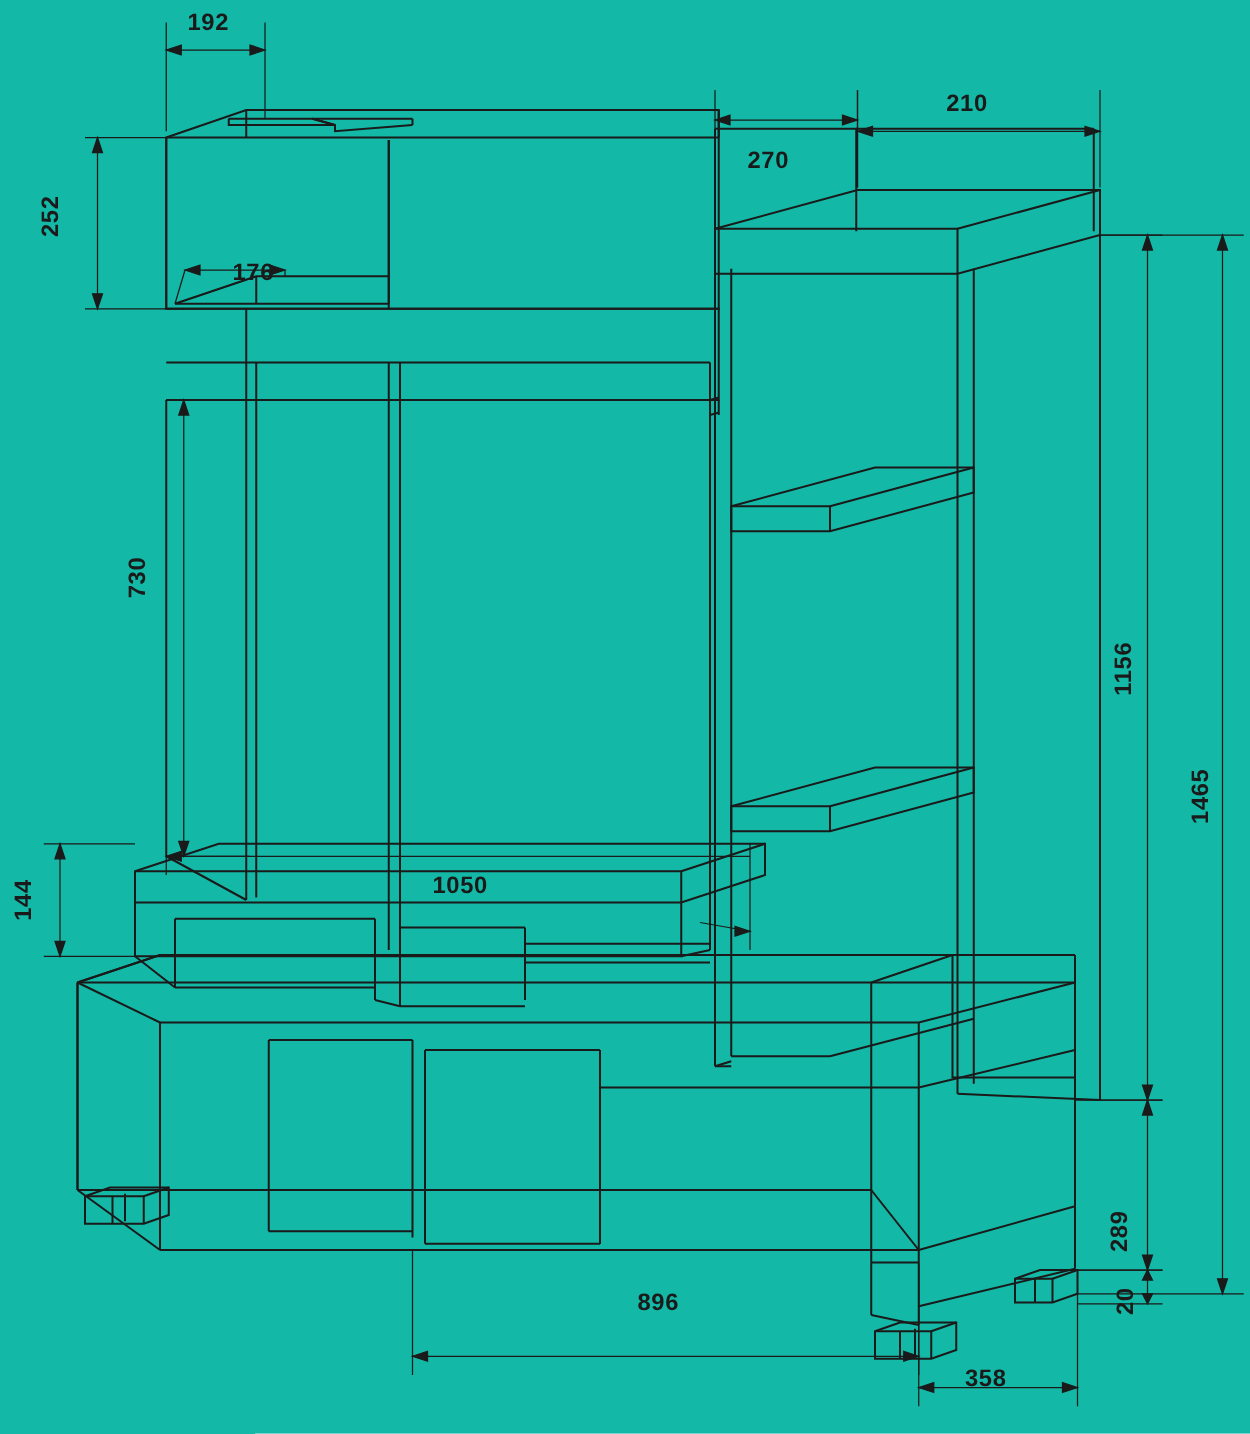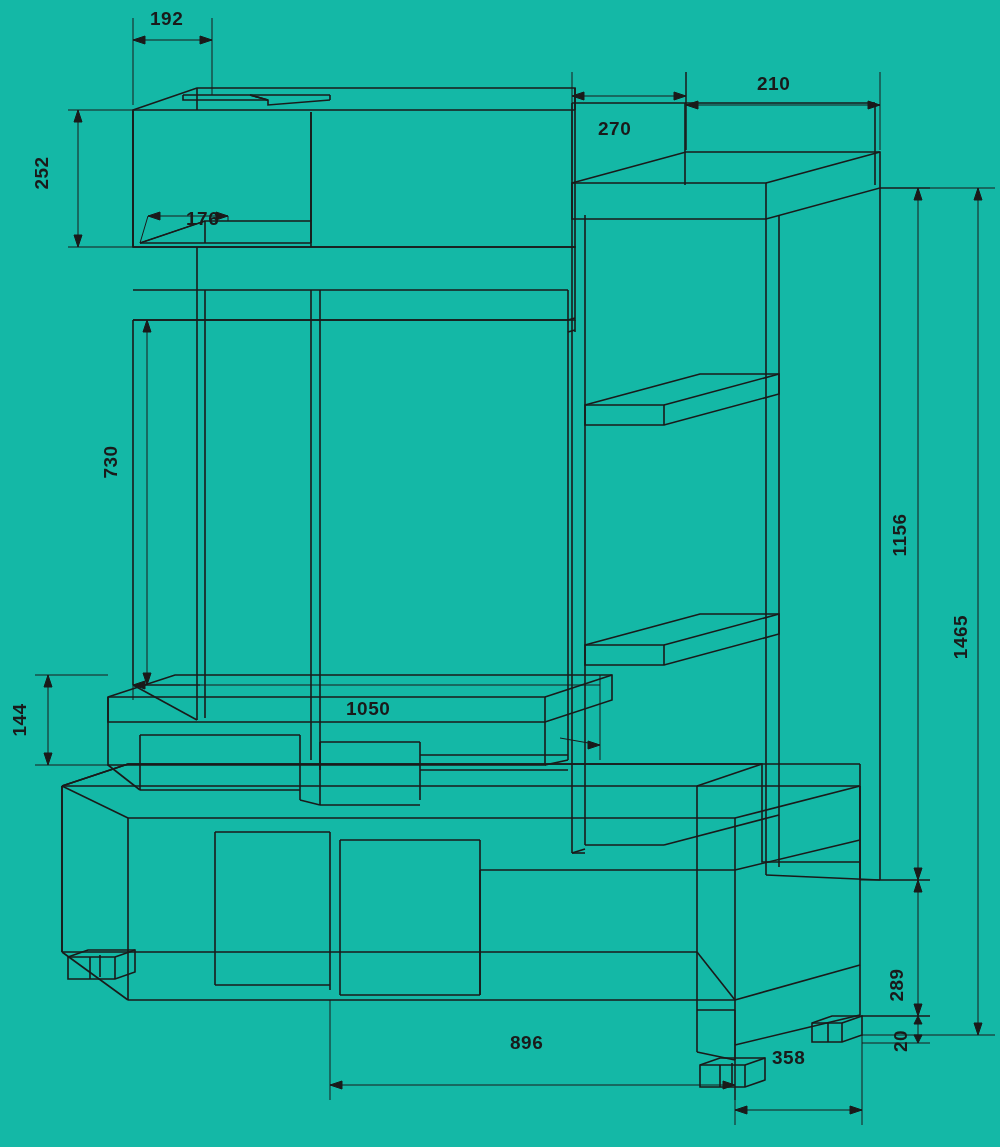--- a/index.html
+++ b/index.html
@@ -294,15 +294,15 @@
   <div class="dimlabel vert" style="left:25px; top:162px;">252</div>
   <div class="dimlabel" style="left:186px; top:176px;margin-top:32px;">176</div>
   <div class="dimlabel vert" style="left:94px; top:451px;">730</div>
   <div class="dimlabel vert" style="left:878px; top:524px;">1156</div>
   <div class="dimlabel vert" style="left:939px; top:626px;">1465</div>
   <div class="dimlabel" style="left:346px; top:662px;margin-top:36px;">1050</div>
   <div class="dimlabel vert" style="left:3px; top:709px;">144</div>
   <div class="dimlabel vert" style="left:880px; top:974px;">289</div>
   <div class="dimlabel vert" style="left:890px; top:1030px;">20</div>
   <div class="dimlabel" style="left:510px; top:1032px;">896</div>
-  <div class="dimlabel" style="left:772px; top:1047px;text-align:center;">358</div>
+  <div class="dimlabel" style="left:772px; top:1093px;text-align:center;">358</div>
 
 </div>
 
 </body></html>

